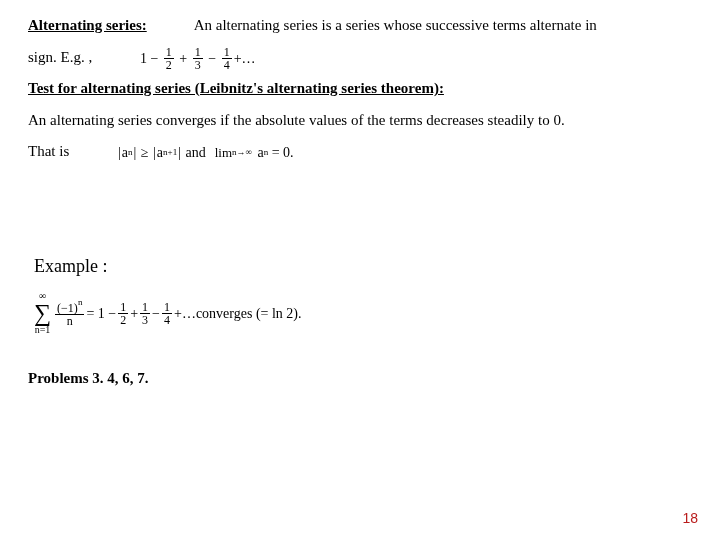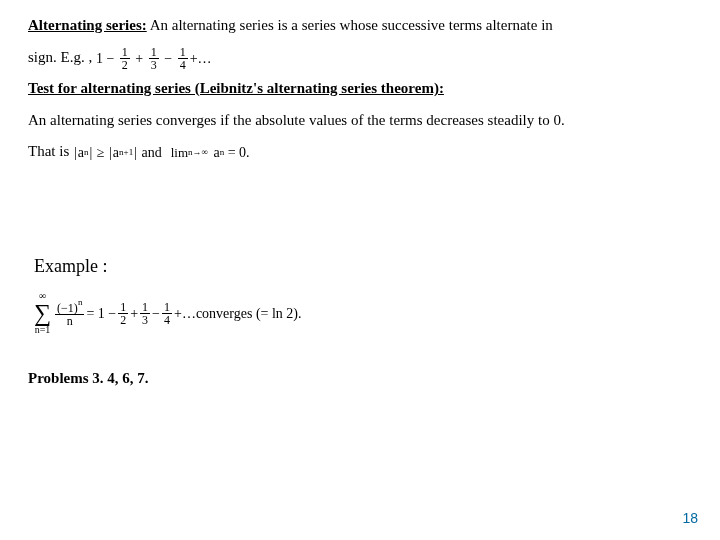--- a/index.html
+++ b/index.html
@@ -13,21 +13,21 @@
     color: #000;
     position: relative;
     overflow: hidden;
   }
   .content {
     padding: 10px 28px 0 28px;
     line-height: 2.1;
   }
   .strong { font-weight: bold; }
   .u { text-decoration: underline; }
-  .row { display: flex; align-items: flex-end; flex-wrap: wrap; }
+  .row { display: flex; align-items: flex-end; flex-wrap: wrap; gap: 44px; }
   .row > span { white-space: pre; }
   .math {
     font-family: "Times New Roman", serif;
     font-size: 14px;
     display: inline-flex;
     align-items: center;
     white-space: nowrap;
   }
   .frac {
     display: inline-flex;
@@ -66,21 +66,21 @@
   .problems {
     margin-top: 28px;
     font-weight: bold;
   }
   .page-num {
     position: absolute;
     bottom: 14px;
     right: 22px;
     font-family: Arial, sans-serif;
     font-size: 14px;
-    color: #0369a1;
+    color: #b91c1c;
   }
   .abs { margin: 0 1px; }
   .lim-block {
     display: inline-flex;
     flex-direction: row;
     align-items: center;
     line-height: 1;
     margin: 0 2px;
     font-size: 13px;
   }

